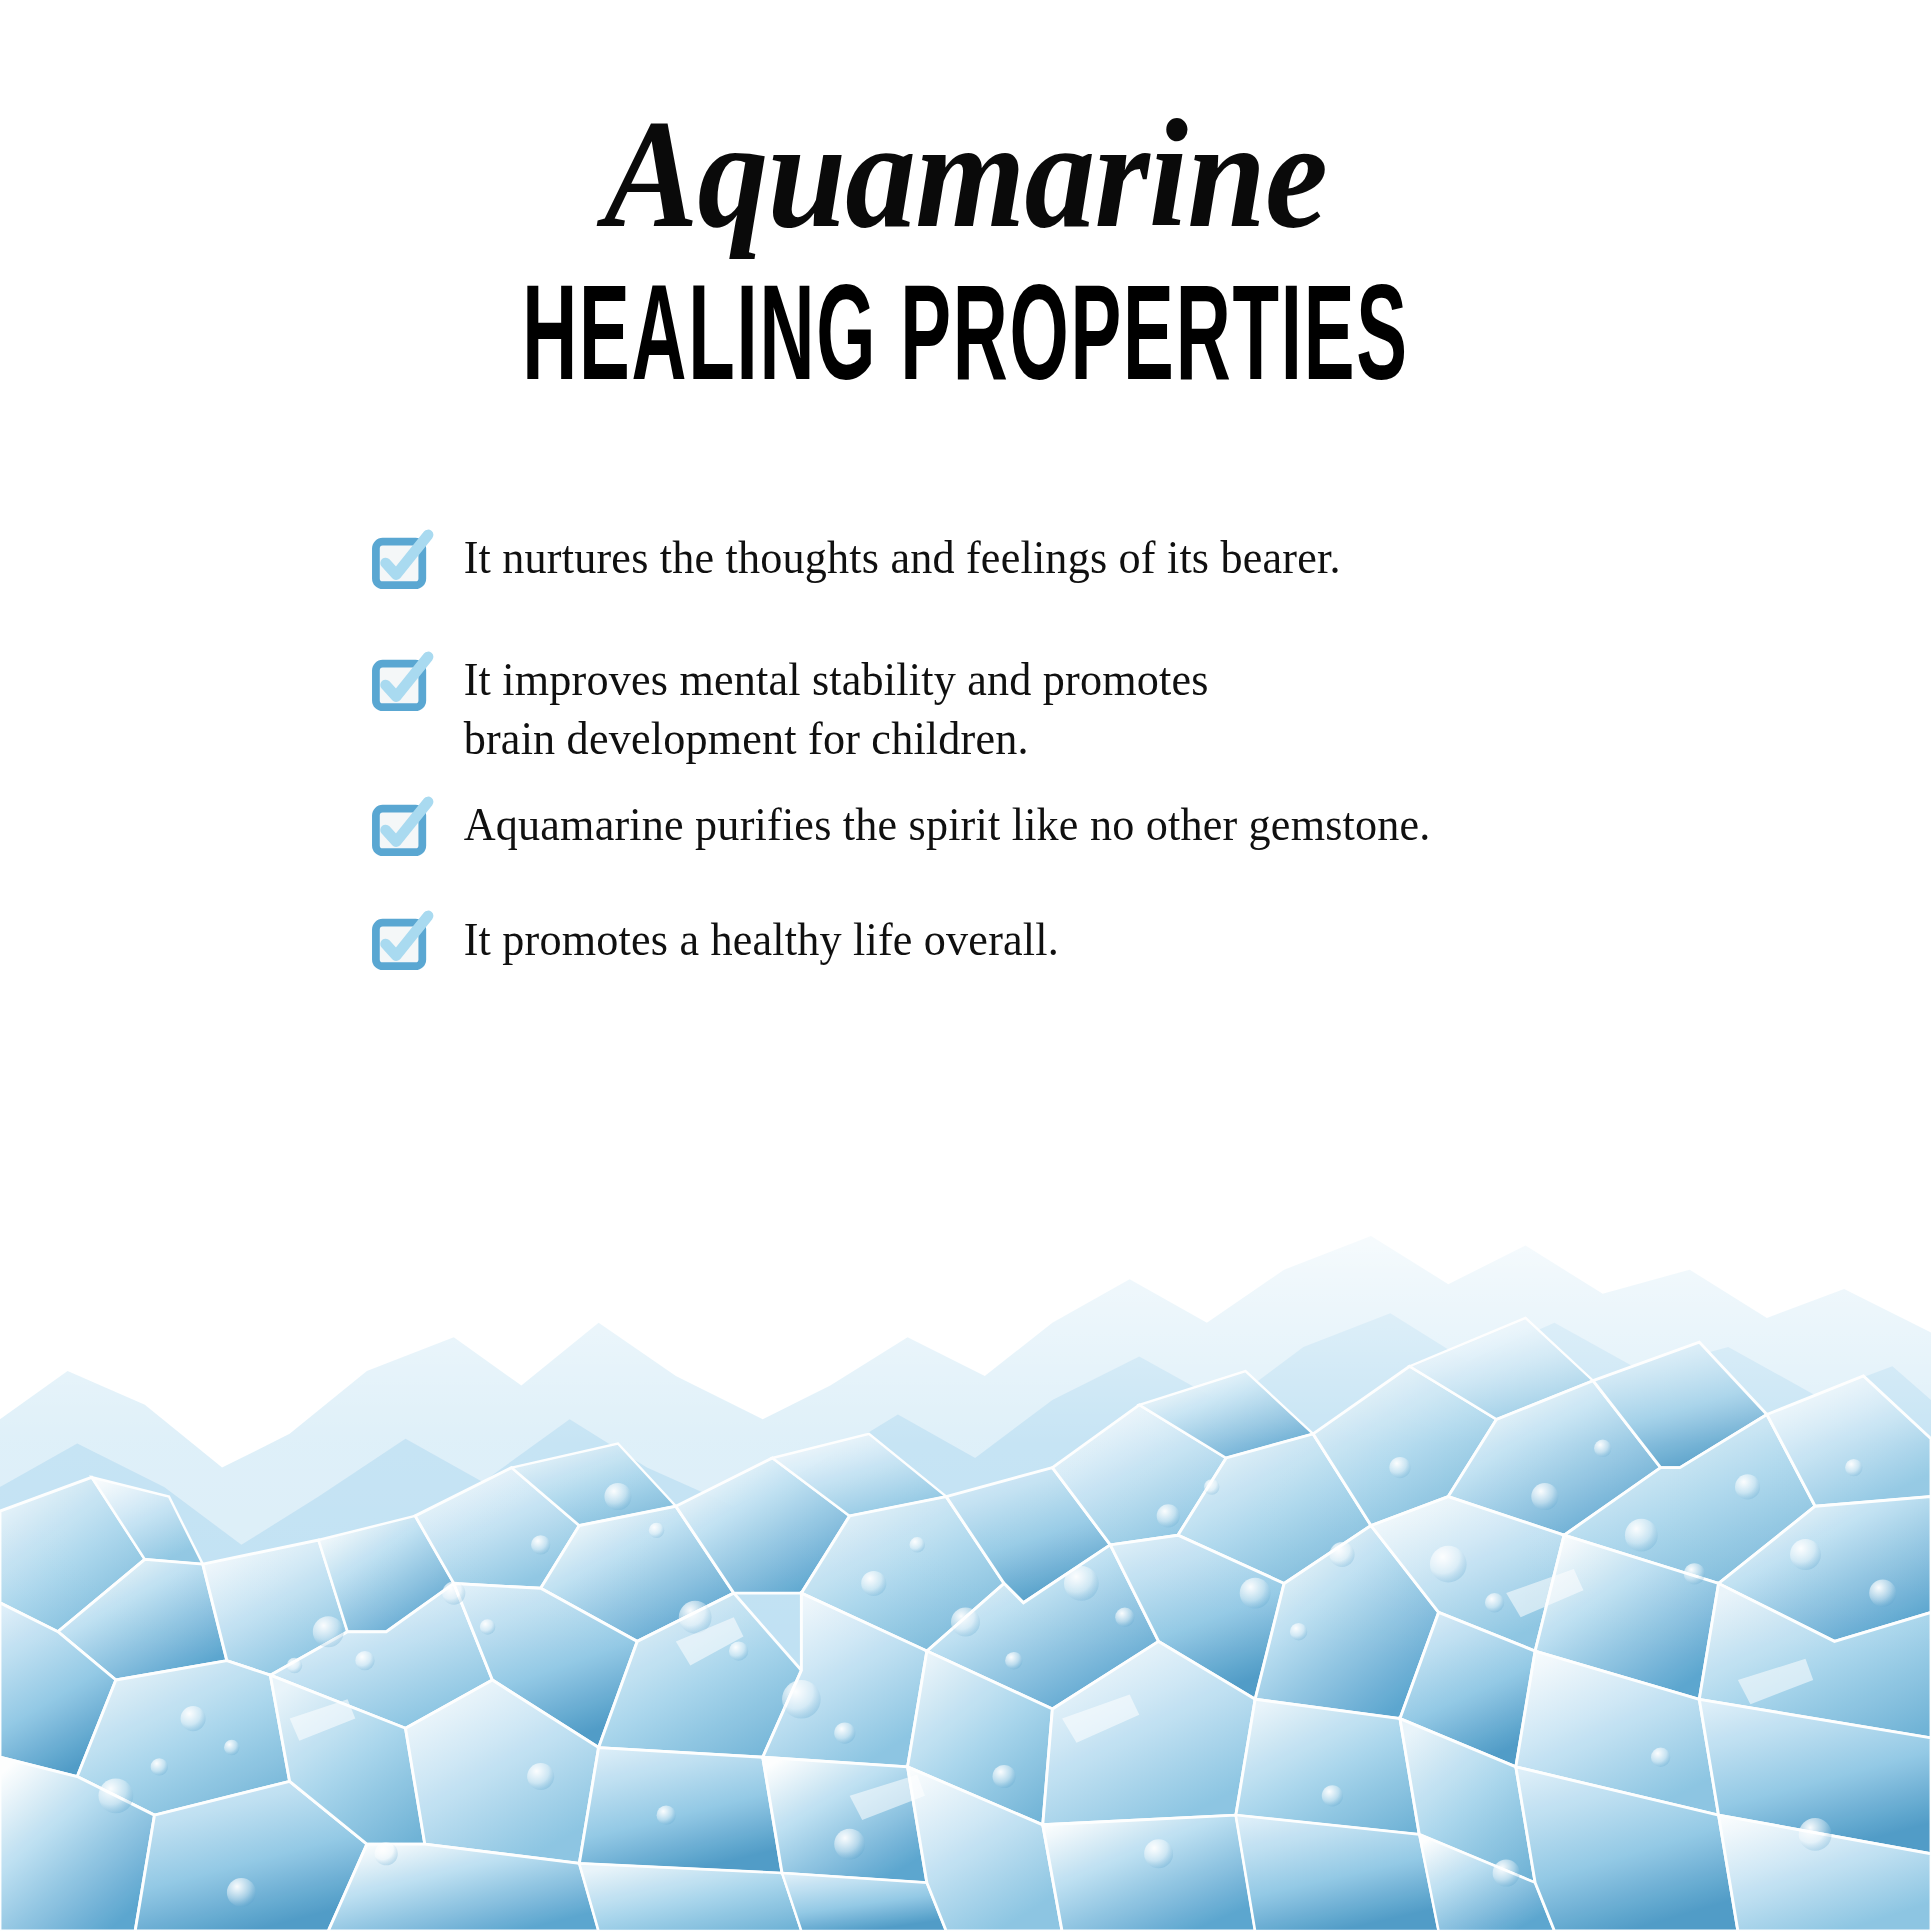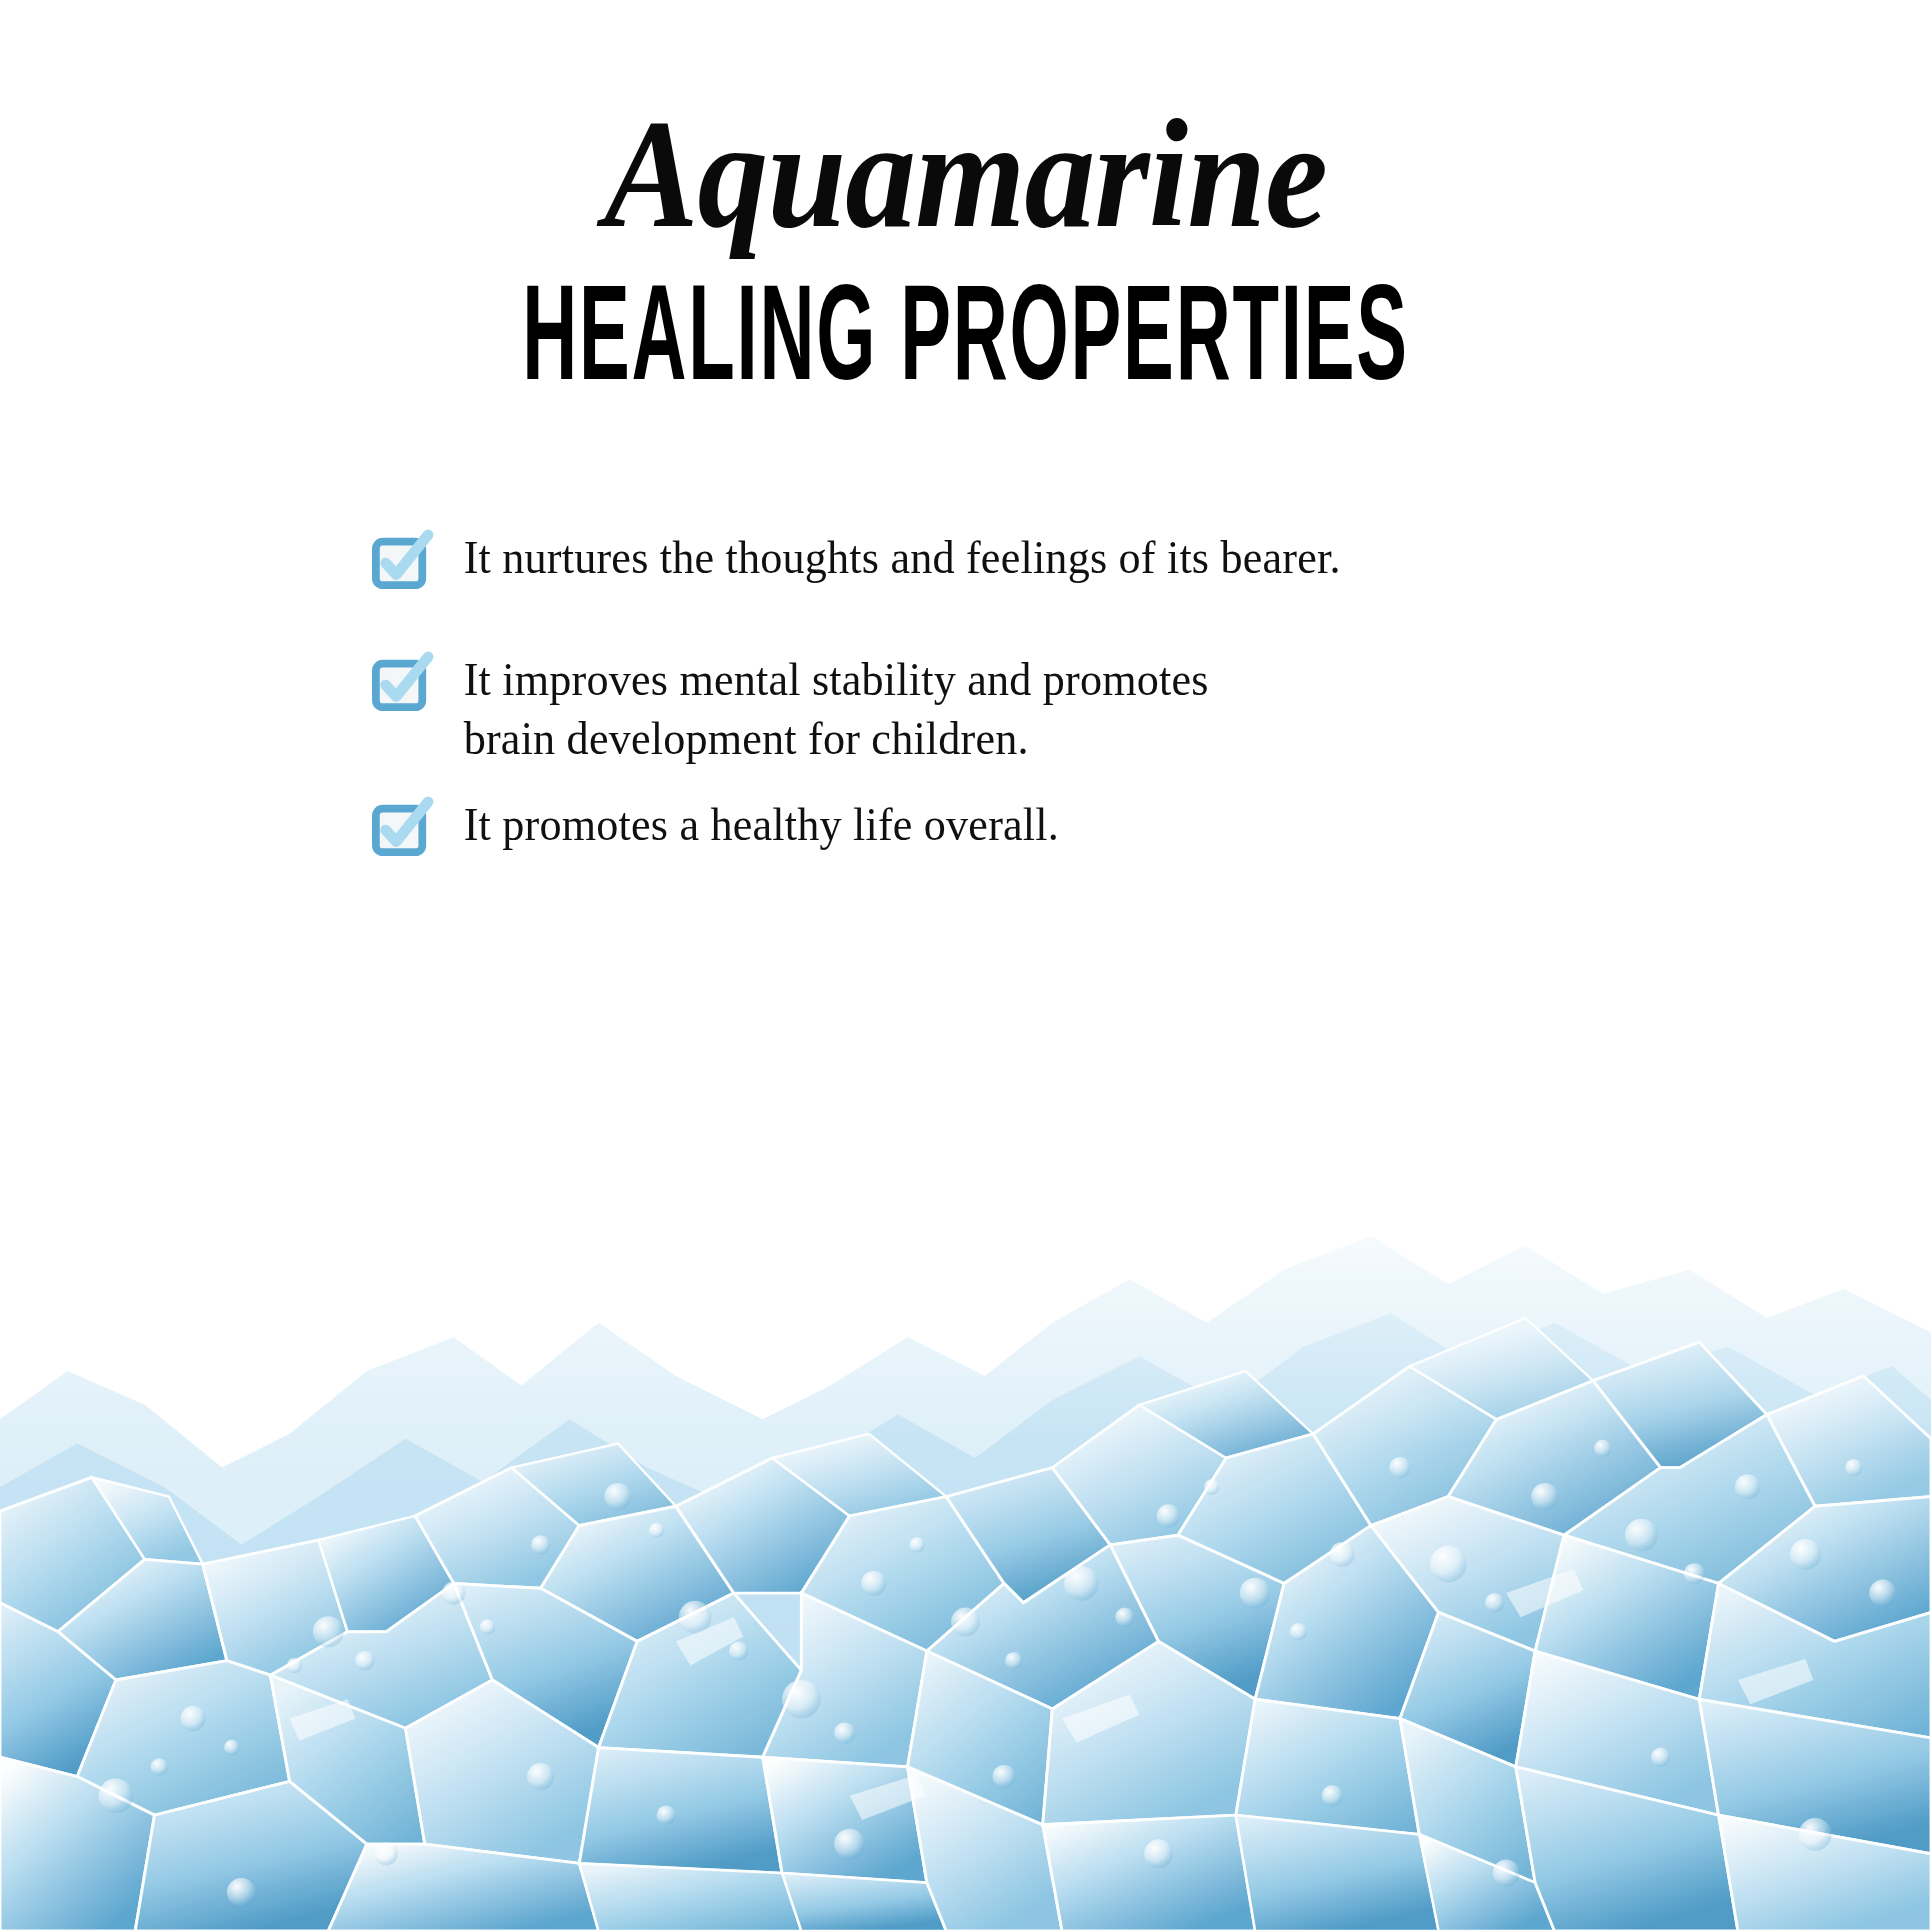--- a/index.html
+++ b/index.html
@@ -147,20 +147,29 @@
       <span class="cbox-wrap">
         <svg class="cbox" viewBox="0 0 62 60" xmlns="http://www.w3.org/2000/svg">
           <rect x="4" y="9" width="48" height="45" rx="7" ry="7" fill="#f4f7f8" stroke="#5aa7d2" stroke-width="8"></rect>
           <path d="M14 31 L25 43 L58 2" fill="none" stroke="#a9daf0" stroke-width="11" stroke-linecap="round" stroke-linejoin="round"></path>
         </svg>
       </span>
       <span class="item-text">It improves mental stability and promotes
 brain development for children.</span>
     </div>
 
+    <div class="check-item">
+      <span class="cbox-wrap">
+        <svg class="cbox" viewBox="0 0 62 60" xmlns="http://www.w3.org/2000/svg">
+          <rect x="4" y="9" width="48" height="45" rx="7" ry="7" fill="#f4f7f8" stroke="#5aa7d2" stroke-width="8"></rect>
+          <path d="M14 31 L25 43 L58 2" fill="none" stroke="#a9daf0" stroke-width="11" stroke-linecap="round" stroke-linejoin="round"></path>
+        </svg>
+      </span>
+      <span class="item-text">Aquamarine purifies the spirit like no other gemstone.</span>
+    </div>
 
 
     <div class="check-item">
       <span class="cbox-wrap">
         <svg class="cbox" viewBox="0 0 62 60" xmlns="http://www.w3.org/2000/svg">
           <rect x="4" y="9" width="48" height="45" rx="7" ry="7" fill="#f4f7f8" stroke="#5aa7d2" stroke-width="8"></rect>
           <path d="M14 31 L25 43 L58 2" fill="none" stroke="#a9daf0" stroke-width="11" stroke-linecap="round" stroke-linejoin="round"></path>
         </svg>
       </span>
       <span class="item-text">It promotes a healthy life overall.</span>

